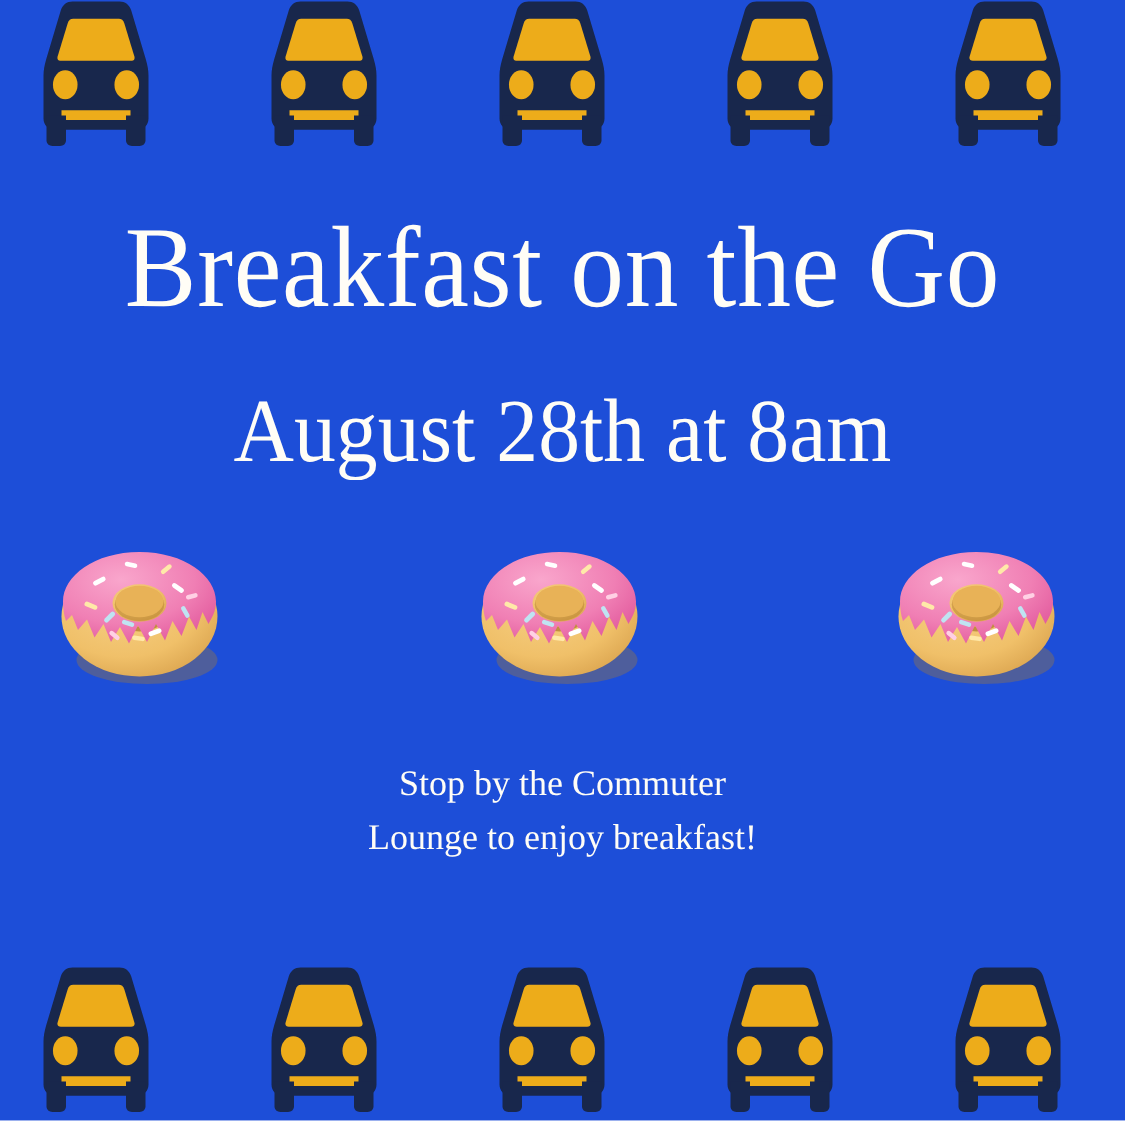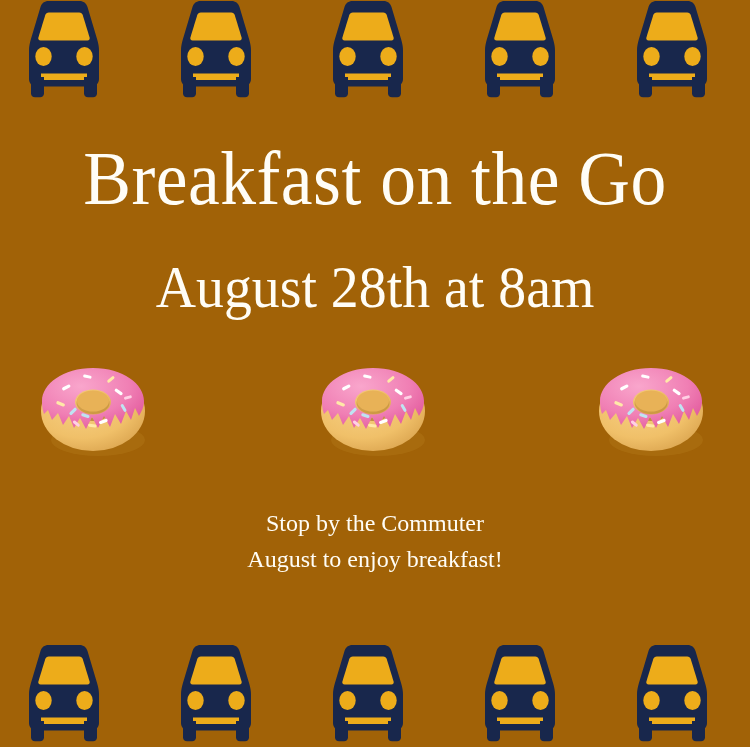--- a/index.html
+++ b/index.html
@@ -5,21 +5,21 @@
   html, body {
     margin: 0;
     padding: 0;
     background: #ffffff;
   }
   #poster {
     position: relative;
     width: 750px;
     height: 747px;
     overflow: hidden;
-    background: #a16207;
+    background: #1d4ed8;
     font-family: "Liberation Serif", "DejaVu Serif", serif;
   }
 
   
   .car-row {
     position: absolute;
     left: 0;
     width: 750px;
     height: 107px;
     display: block;
@@ -274,21 +274,21 @@
         <g fill="#ffd0e4">
           <rect x="88" y="48" width="8" height="3" rx="1.5" transform="rotate(-15 92 50)"></rect>
           <rect x="36" y="74" width="8" height="3" rx="1.5" transform="rotate(40 40 76)"></rect>
         </g>
       </svg>
     </div>
   </div>
 
   <div class="body-block">
     <div class="body-line">Stop by the Commuter</div>
-    <div class="body-line">August to enjoy breakfast!</div>
+    <div class="body-line">Lounge to enjoy breakfast!</div>
   </div>
 
   <div class="car-row bottom">
     <div class="car" style="left:18px">
       <svg viewBox="0 0 92 100" xmlns="http://www.w3.org/2000/svg" aria-hidden="true">
         <path fill="#18274c" d="M22.5 8 C23.6 4.2 26.6 2 30.4 2 L61.6 2 C65.4 2 68.4 4.2 69.5 8 L79.2 40.5 C80.4 44.6 81 47.8 81 51.5 L81 80 C81 84.4 77.8 87.5 73.4 87.5 L18.6 87.5 C14.2 87.5 11 84.4 11 80 L11 51.5 C11 47.8 11.6 44.6 12.8 40.5 Z"></path>
         <path fill="#edac1a" d="M30.8 13.5 L61.2 13.5 C63 13.5 64.2 14.5 64.8 16.3 L71.6 38.6 C72.1 40.3 71.2 41.5 69.4 41.5 L22.6 41.5 C20.8 41.5 19.9 40.3 20.4 38.6 L27.2 16.3 C27.8 14.5 29 13.5 30.8 13.5 Z"></path>
         <ellipse fill="#edac1a" cx="25.5" cy="57.5" rx="8.2" ry="9.6"></ellipse>
         <ellipse fill="#edac1a" cx="66.5" cy="57.5" rx="8.2" ry="9.6"></ellipse>
         <path fill="#edac1a" d="M23 74.5 L69 74.5 L69 81 L23 81 Z"></path>

